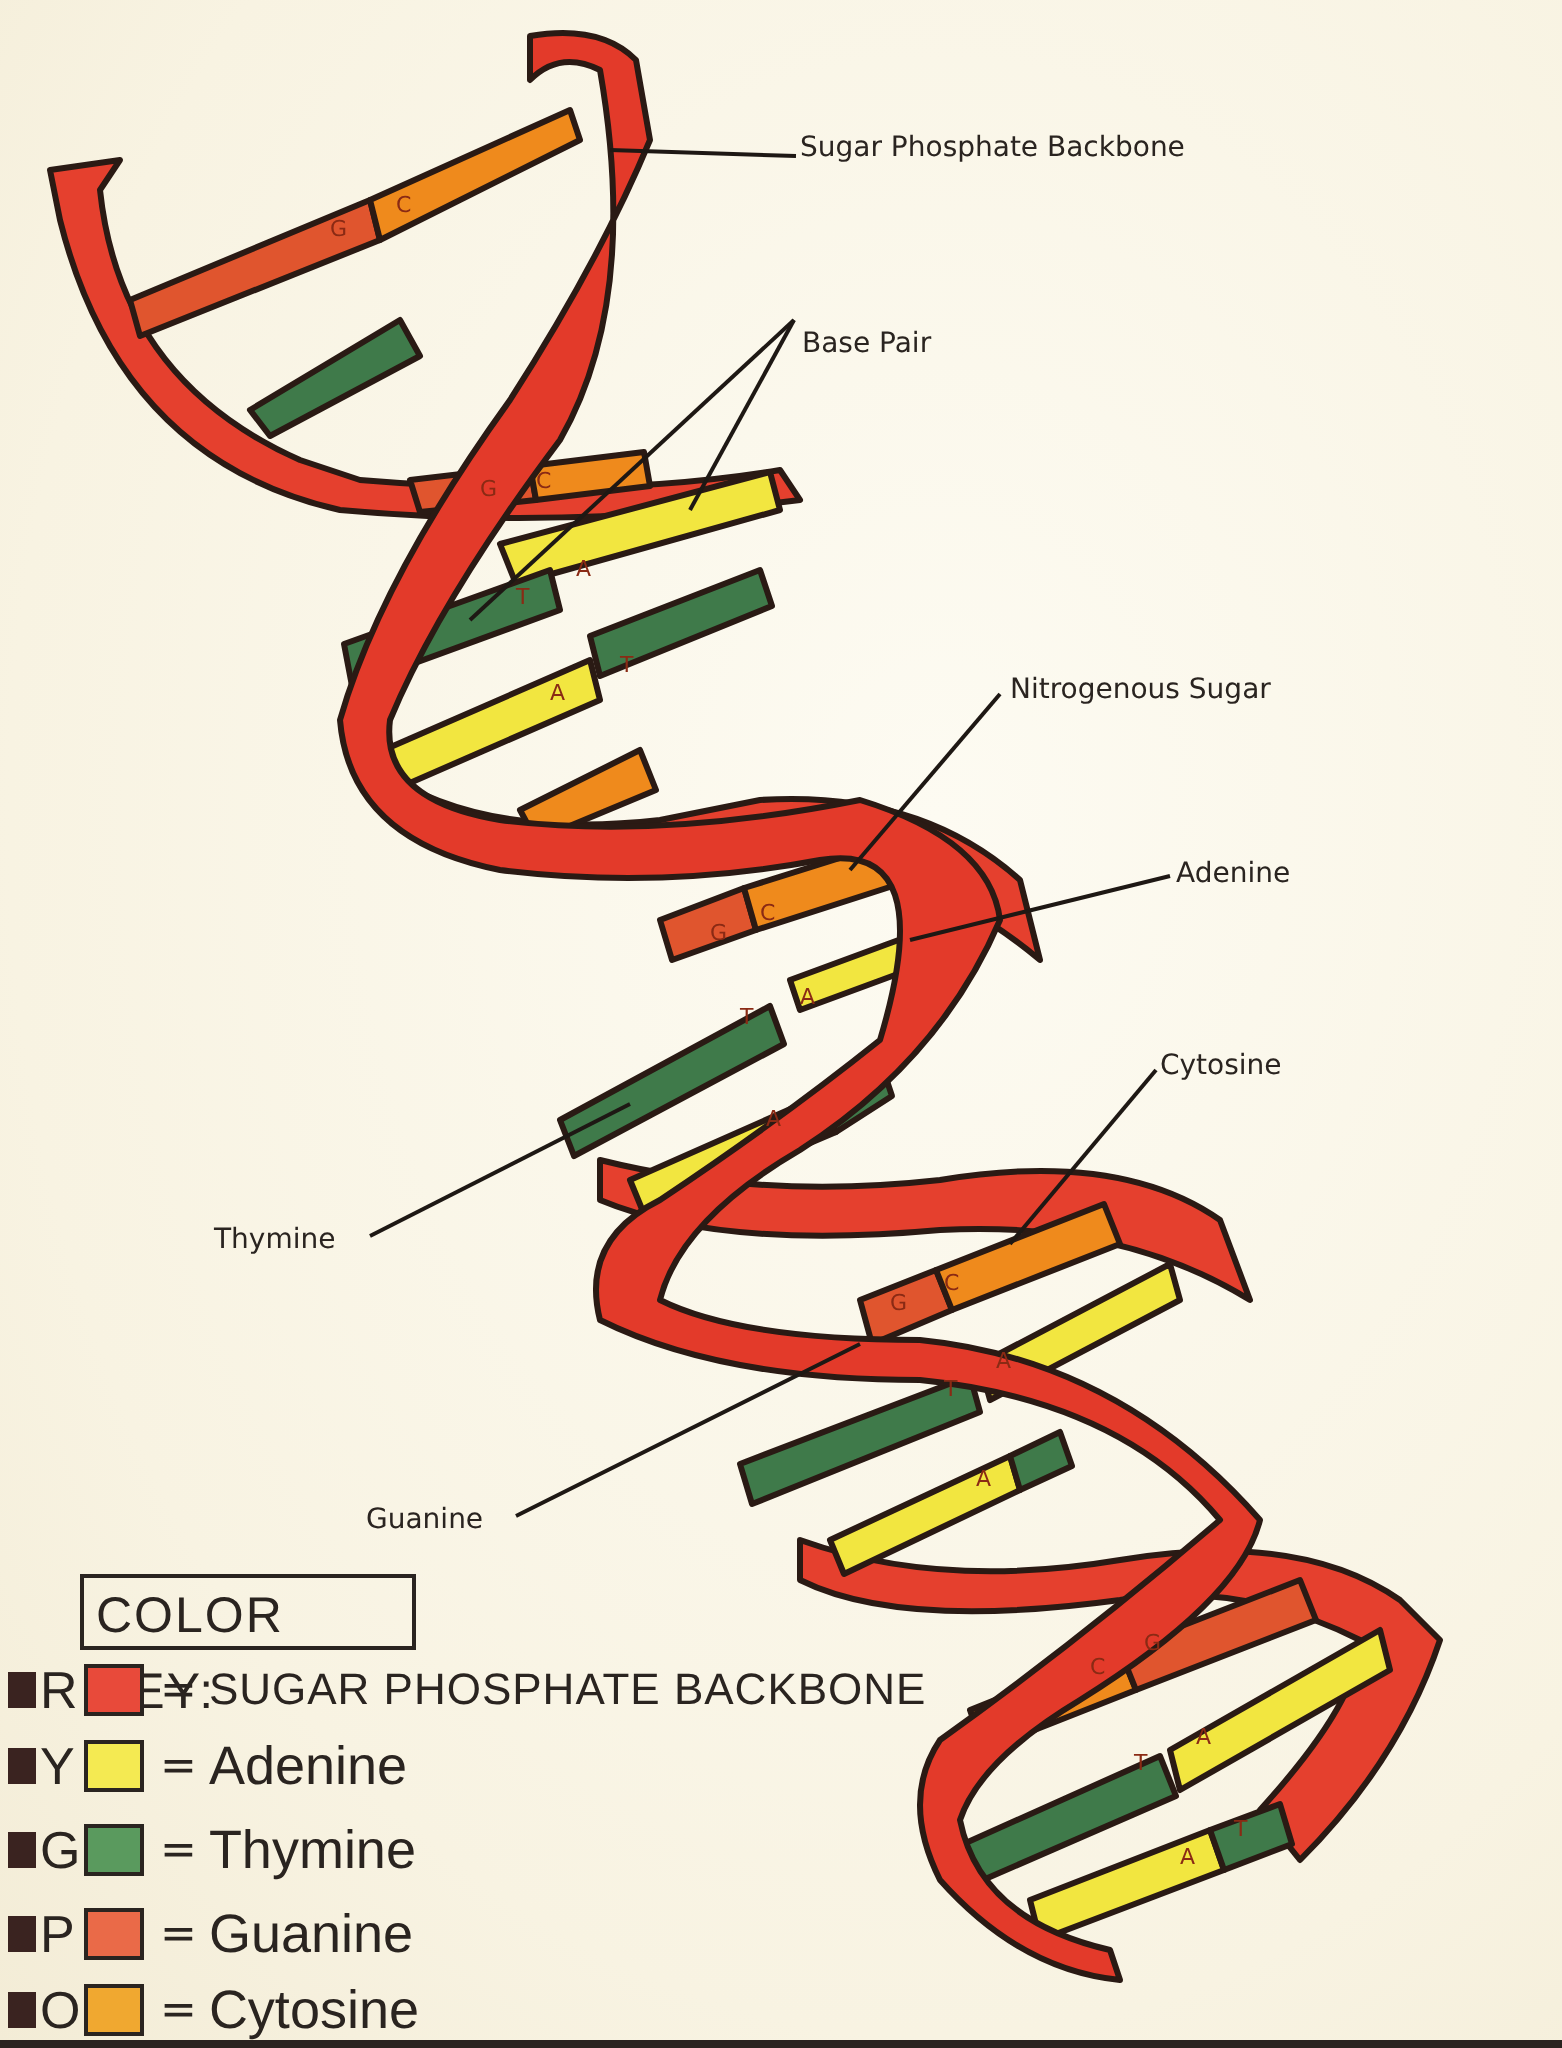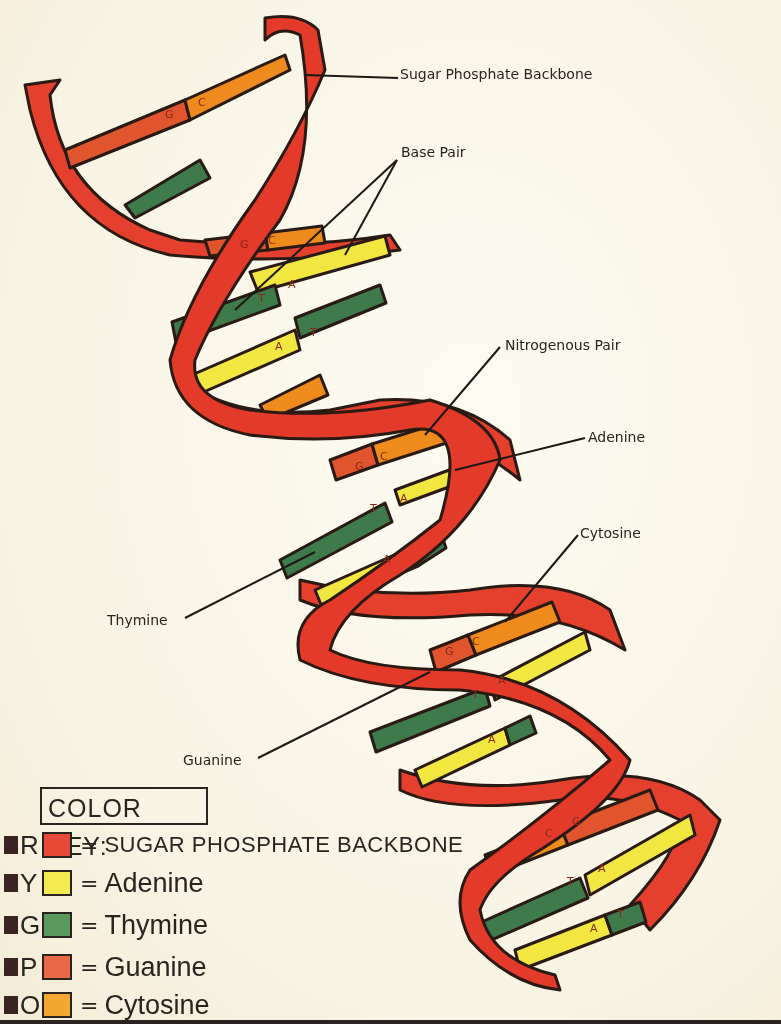--- a/index.html
+++ b/index.html
@@ -100,22 +100,22 @@
     <line x1="397" y1="160" x2="345" y2="255"></line>
     <line x1="500" y1="347" x2="425" y2="435"></line>
     <line x1="585" y1="438" x2="455" y2="470"></line>
     <line x1="578" y1="535" x2="505" y2="622"></line>
     <line x1="185" y1="618" x2="315" y2="552"></line>
     <line x1="258" y1="758" x2="430" y2="672"></line>
   </g>
 </svg>
 
 <span class="lbl" style="left:400px;top:66px;">Sugar Phosphate Backbone</span>
-<span class="lbl" style="left:401px;top:144px;">Base Pair</span>
-<span class="lbl" style="left:505px;top:337px;">Nitrogenous Pair</span>
+<span class="lbl" style="left:401px;top:164px;">Base Pair</span>
+<span class="lbl" style="left:505px;top:337px;">Nitrogenous Sugar</span>
 <span class="lbl" style="left:588px;top:429px;">Adenine</span>
 <span class="lbl" style="left:580px;top:525px;">Cytosine</span>
 <span class="lbl" style="left:107px;top:612px;">Thymine</span>
 <span class="lbl" style="left:183px;top:752px;">Guanine</span>
 
 <div class="key-title">COLOR KEY:</div>
 
 <div class="key-row" style="top:828px;">
   <span class="key-mark"></span>
   <span class="key-letter">R</span>

